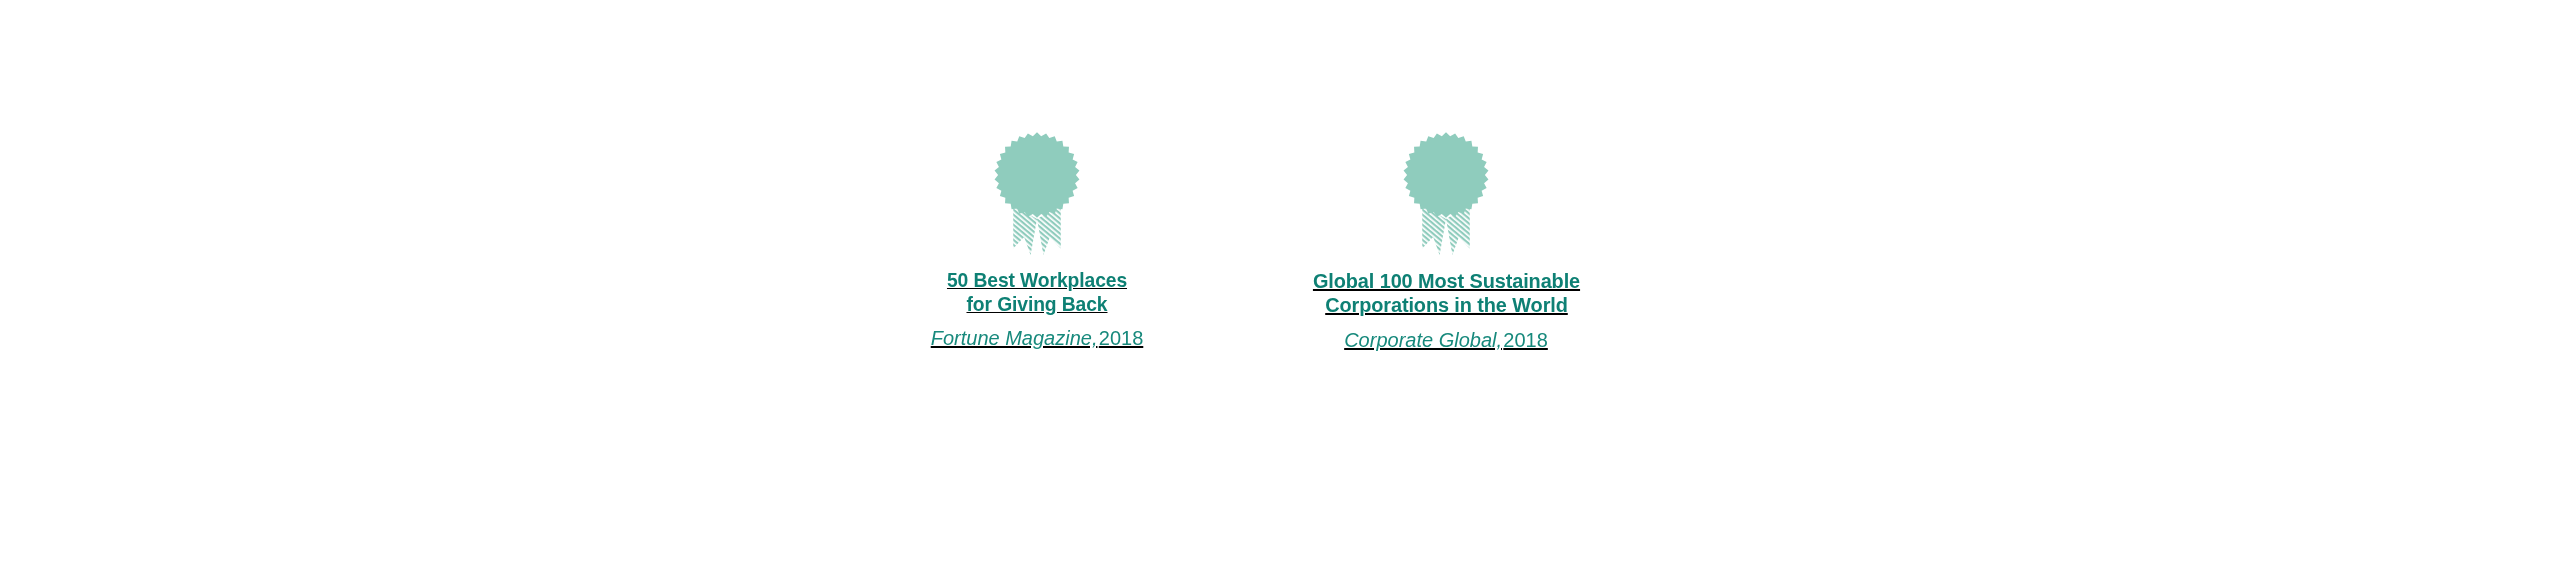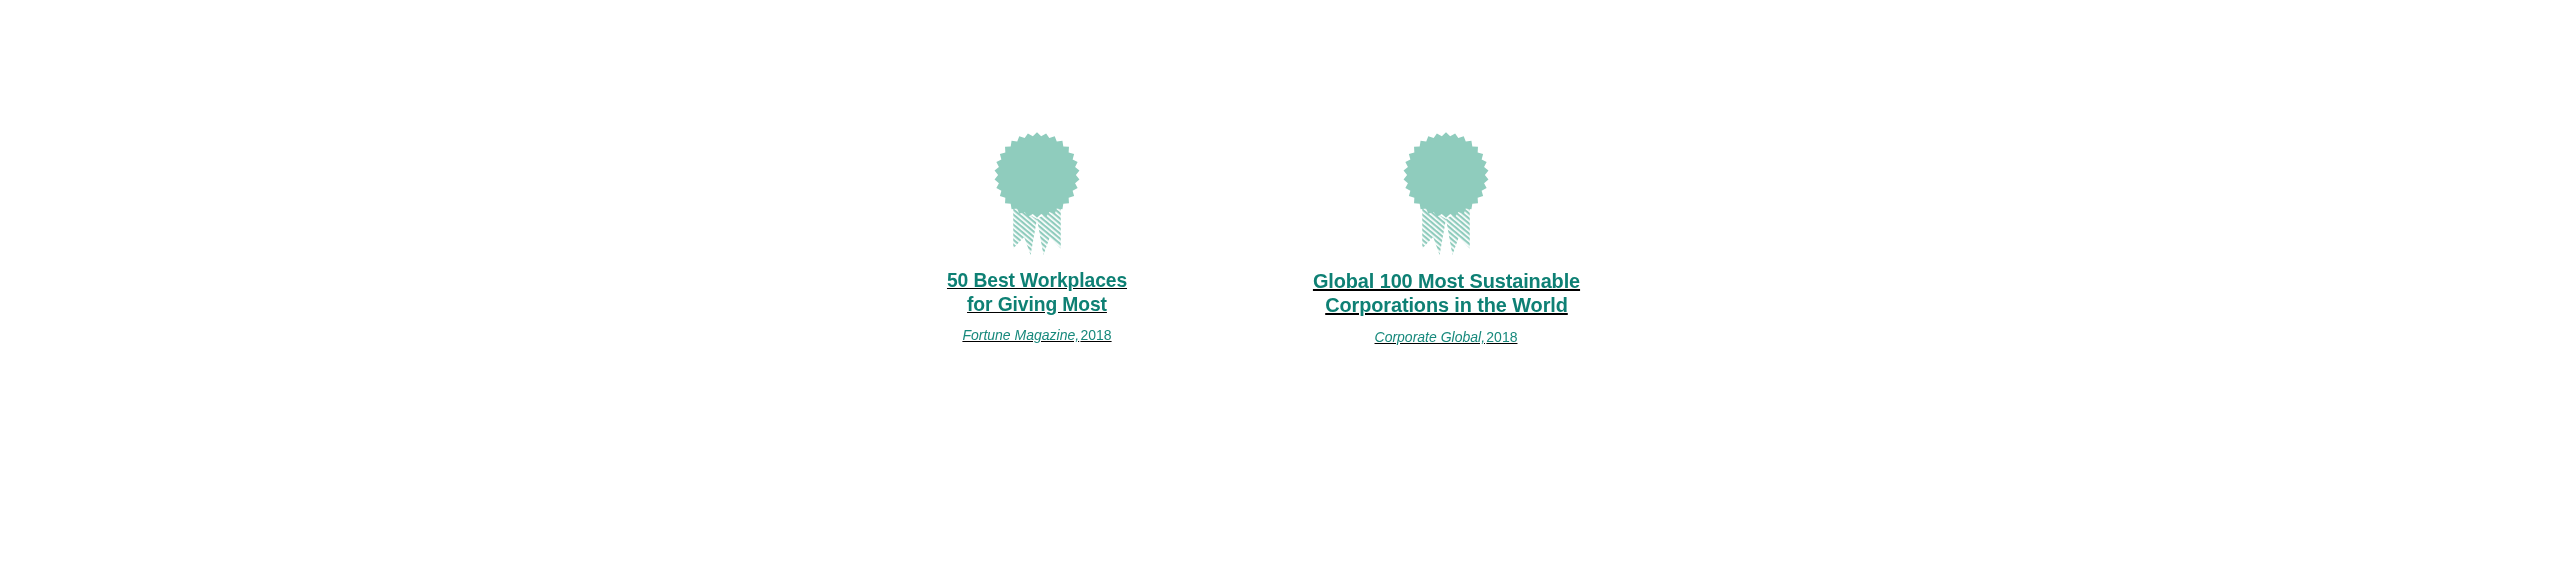--- a/index.html
+++ b/index.html
@@ -73,21 +73,21 @@
   }
 
   .award-title .line {
     display: block;
     white-space: nowrap;
   }
 
   .award-source {
     margin-top: 11px;
     text-align: center;
-    font-size: 14px;
+    font-size: 20px;
     color: #17897c;
     white-space: nowrap;
   }
   .award-source .pub {
     font-style: italic;
   }
   .award-source .yr {
     font-style: normal;
     margin-left: 1.3px;
   }
@@ -118,21 +118,21 @@
           L111.8 123.8 L108.6 132.0 L100.2 129.2 L95.2 136.5 L87.5 132.1 L81 138.2
           L74.5 132.1 L66.8 136.5 L61.8 129.2 L53.4 132.0 L50.2 123.8 L41.4 124.9
           L40.0 116.2 L31.2 115.5 L31.7 106.8 L23.2 104.4 L25.5 96.0 L17.7 91.9
           L21.7 84.2 L14.9 78.5 L20.4 71.5 L14.9 64.7 L21.7 59.0 L17.7 51.3
           L25.5 47.2 L23.2 38.8 L31.7 36.4 L31.2 27.7 L40.0 27.0 L41.4 18.3
           L50.2 19.4 L53.4 11.2 L61.8 14.0 L66.8 6.7 L74.5 11.1 Z"></path>
       </svg>
     </div>
     <div class="award-title">
       <span class="line">50 Best Workplaces</span>
-      <span class="line">for Giving Most</span>
+      <span class="line">for Giving Back</span>
     </div>
     <div class="award-source">
       <span class="pub">Fortune Magazine,</span><span class="yr">2018</span>
     </div>
   </div>
 
   <div class="award-card card-1">
     <div class="badge-wrap">
       <svg viewBox="0 0 162 196" xmlns="http://www.w3.org/2000/svg">
         <defs>

